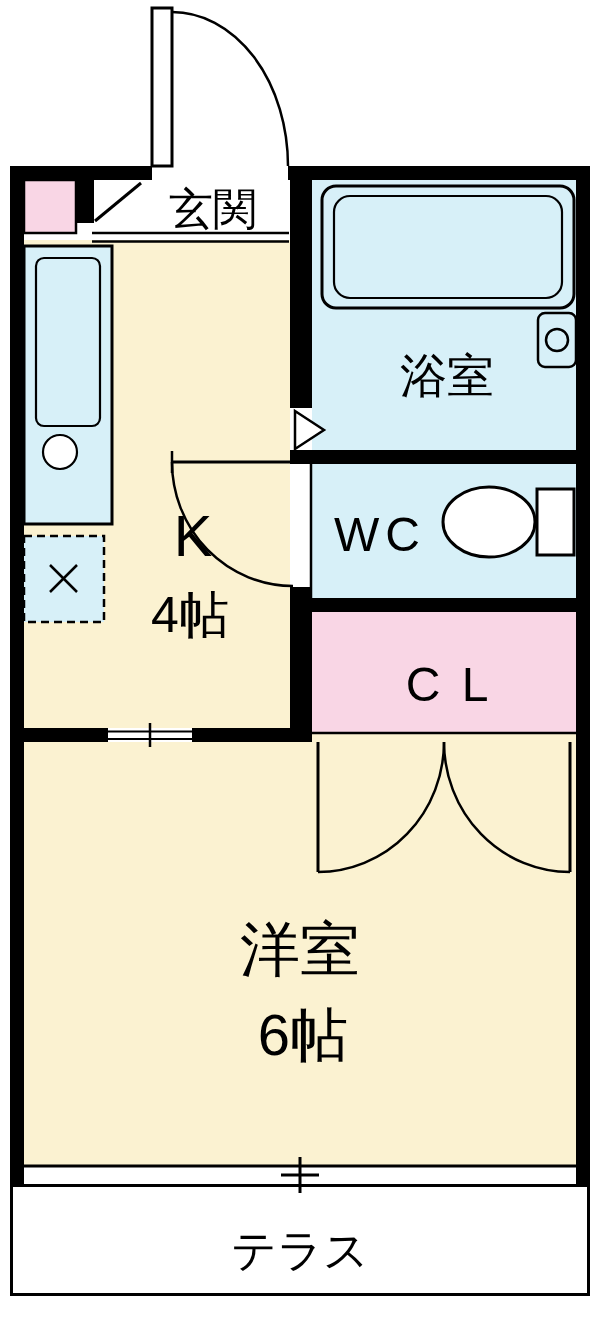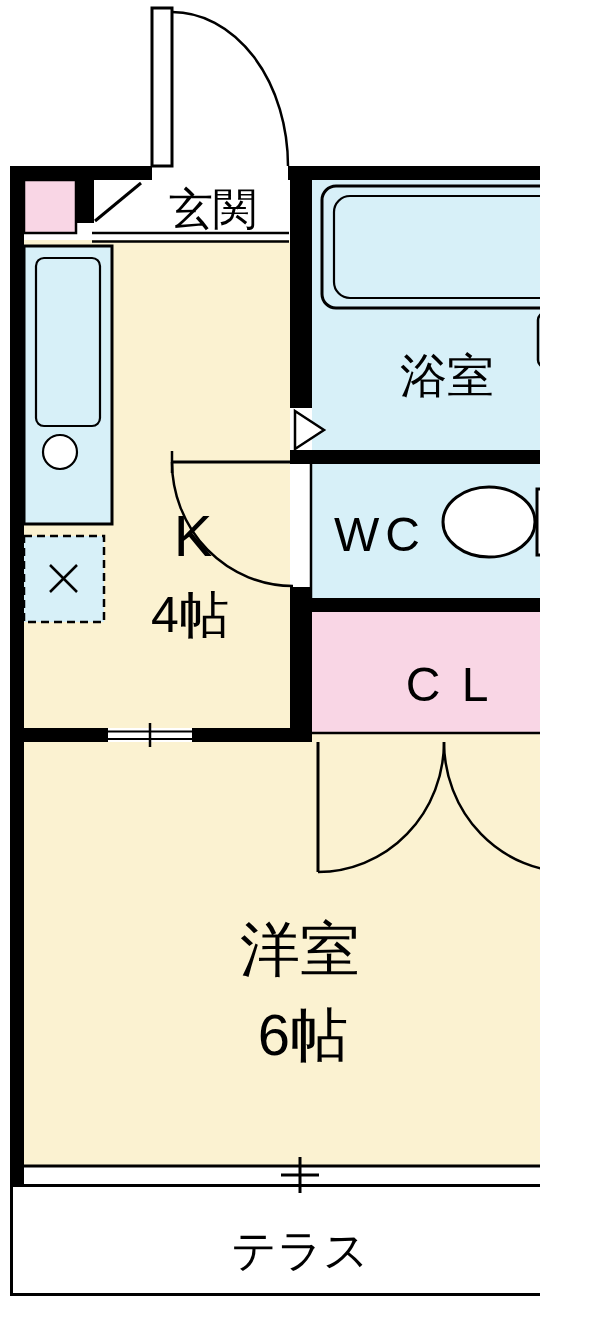--- a/index.html
+++ b/index.html
@@ -2,21 +2,21 @@
 <html style="--floor-cream: #FBF2D1; --wet-blue: #D7F0F8; --closet-pink: #F9D6E5; --wall-black: #000000;"><head>
 <meta charset="utf-8">
 <style>
   html,body{margin:0;padding:0;background:#ffffff;}
   :root{
     --floor-cream:#FBF2D1;
     --wet-blue:#D7F0F8;
     --closet-pink:#F9D6E5;
     --wall-black:#000000;
   }
-  .plan{position:relative;width:540px;height:1342px;background:#c4b5fd;overflow:hidden;}
+  .plan{position:relative;width:600px;height:1342px;background:#c4b5fd;overflow:hidden;}
   svg{display:block;}
   text{font-family:"Liberation Sans","DejaVu Sans",sans-serif;fill:#000;}
   .wall{fill:var(--wall-black);}
   .cream{fill:var(--floor-cream);}
   .blue{fill:var(--wet-blue);}
   .pink{fill:var(--closet-pink);}
   .ln{stroke:#000;fill:none;}
   .w3{stroke-width:3;}
   .w25{stroke-width:2.5;}
   .w22{stroke-width:2.2;}

